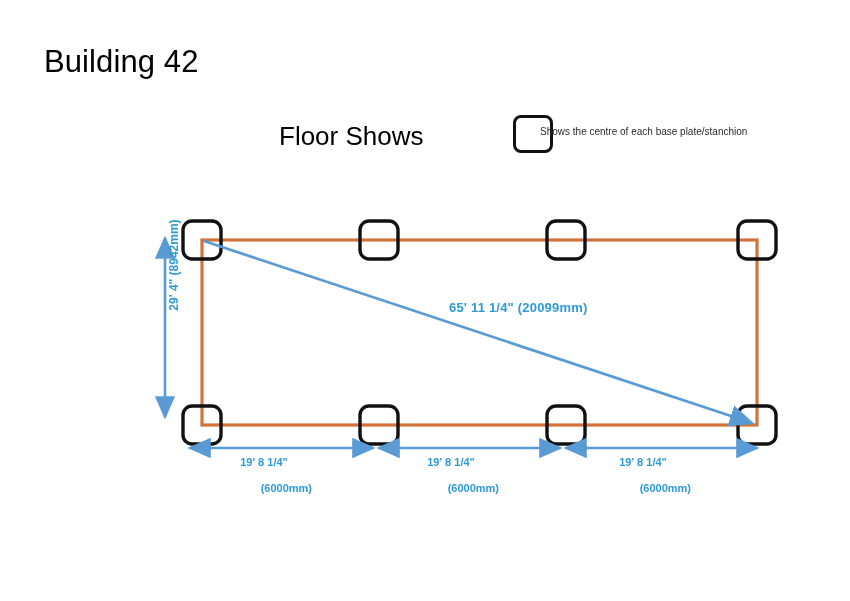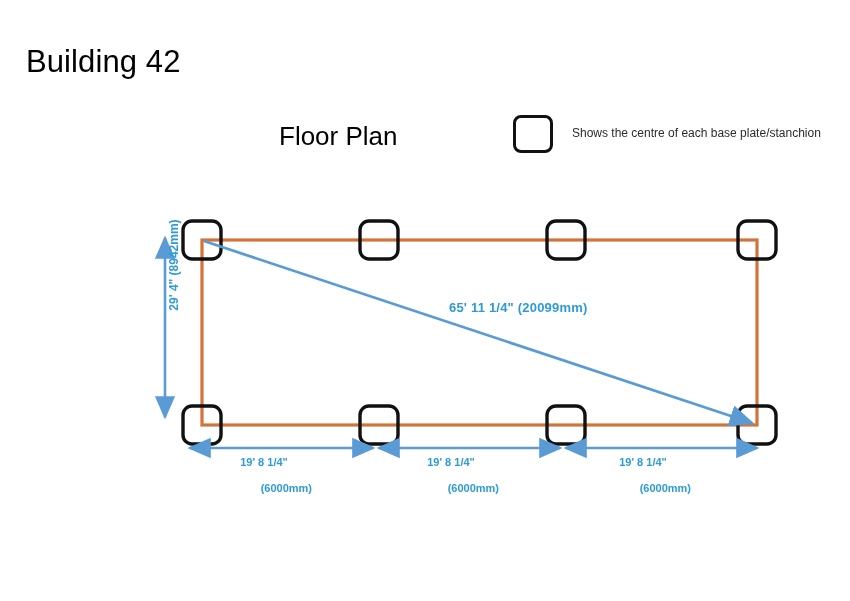--- a/index.html
+++ b/index.html
@@ -15,21 +15,21 @@
     position: relative;
     width: 850px;
     height: 601px;
     background: #ffffff;
     overflow: hidden;
   }
 
   
   .slide-title {
     position: absolute;
-    left: 26px;
+    left: 44px;
     top: 44px;
     font-size: 31px;
     font-weight: 400;
     color: #000000;
     letter-spacing: 0.1px;
     white-space: nowrap;
   }
   .section-title {
     position: absolute;
     left: 279px;
@@ -47,23 +47,23 @@
     top: 115px;
     width: 34px;
     height: 32px;
     border: 3px solid #111111;
     border-radius: 8px;
     background: #ffffff;
     box-sizing: content-box;
   }
   .legend-text {
     position: absolute;
-    left: 572px;
+    left: 540px;
     top: 126px;
-    font-size: 12px;
+    font-size: 10px;
     font-weight: 400;
     color: #2b2b2b;
     white-space: nowrap;
   }
 
   
   #plan-svg {
     position: absolute;
     left: 0;
     top: 0;
@@ -112,21 +112,21 @@
     text-align: right;
   }
 </style>
 </head>
 <body>
 
 <div id="slide">
 
   <div class="slide-title">Building 42</div>
 
-  <div class="section-title">Floor Plan</div>
+  <div class="section-title">Floor Shows</div>
 
   <div class="legend-box"></div>
   <div class="legend-text">Shows the centre of each base plate/stanchion</div>
 
   <svg id="plan-svg" viewBox="0 0 850 601">
 
     <defs>
       <marker id="arrow-end" markerWidth="9" markerHeight="9" refX="8" refY="4.5" orient="auto" markerUnits="strokeWidth">
         <path d="M0,0.6 L9,4.5 L0,8.4 Z" fill="#5B9BD5"></path>
       </marker>

